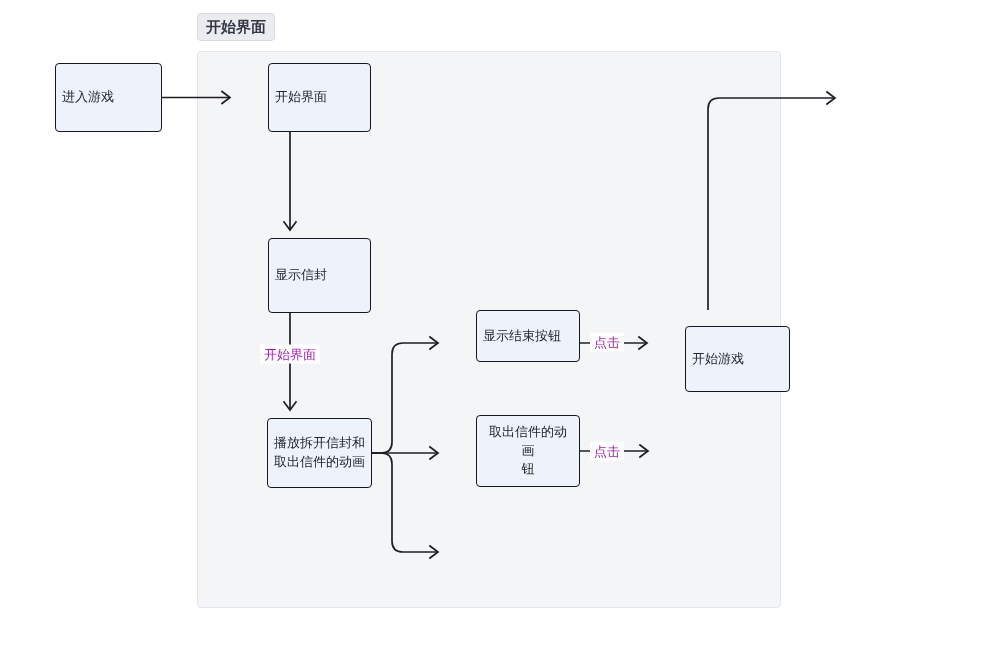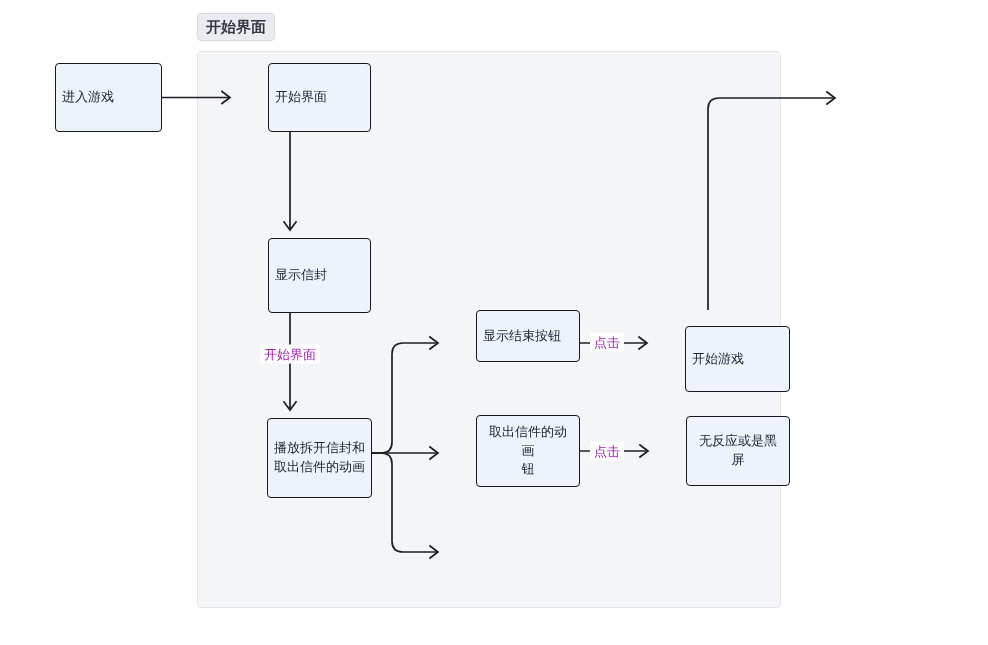--- a/index.html
+++ b/index.html
@@ -148,35 +148,32 @@
 
   <div class="node" id="node-0" style="left: 25px; top: 63px; width: 107px; height: 69px;">
     <span class="node-label">进入游戏</span>
   </div>
   <div class="node" id="node-1" style="left: 238px; top: 63px; width: 103px; height: 69px;">
     <span class="node-label">开始界面</span>
   </div>
   <div class="node" id="node-2" style="left: 238px; top: 238px; width: 103px; height: 75px;">
     <span class="node-label">显示信封</span>
   </div>
-  <div class="node" id="node-3" style="left: 237px; top: 418px; width: 105px; height: 80px;">
+  <div class="node" id="node-3" style="left: 237px; top: 418px; width: 105px; height: 70px;">
     <span class="node-label">播放拆开信封和
 取出信件的动画</span>
   </div>
   <div class="node" id="node-4" style="left: 446px; top: 310px; width: 104px; height: 52px;">
     <span class="node-label">显示结束按钮</span>
   </div>
   <div class="node" id="node-5" style="left: 446px; top: 415px; width: 104px; height: 72px;">
     <span class="node-label">取出信件的动画
 钮</span>
   </div>
   <div class="node" id="node-7" style="left: 655px; top: 326px; width: 105px; height: 66px;">
     <span class="node-label">开始游戏</span>
   </div>
-  <div class="node" id="node-8" style="left: 656px; top: 416px; width: 104px; height: 70px;">
-    <span class="node-label">无反应或是黑屏</span>
-  </div>
 
   <div class="edge-label" id="edge-label-2" style="left: 290px; top: 354px;">开始界面</div>
   <div class="edge-label" id="edge-label-6" style="left: 607px; top: 342px;">点击</div>
   <div class="edge-label" id="edge-label-7" style="left: 607px; top: 451px;">点击</div>
 
 </div>
 
 </body></html>

